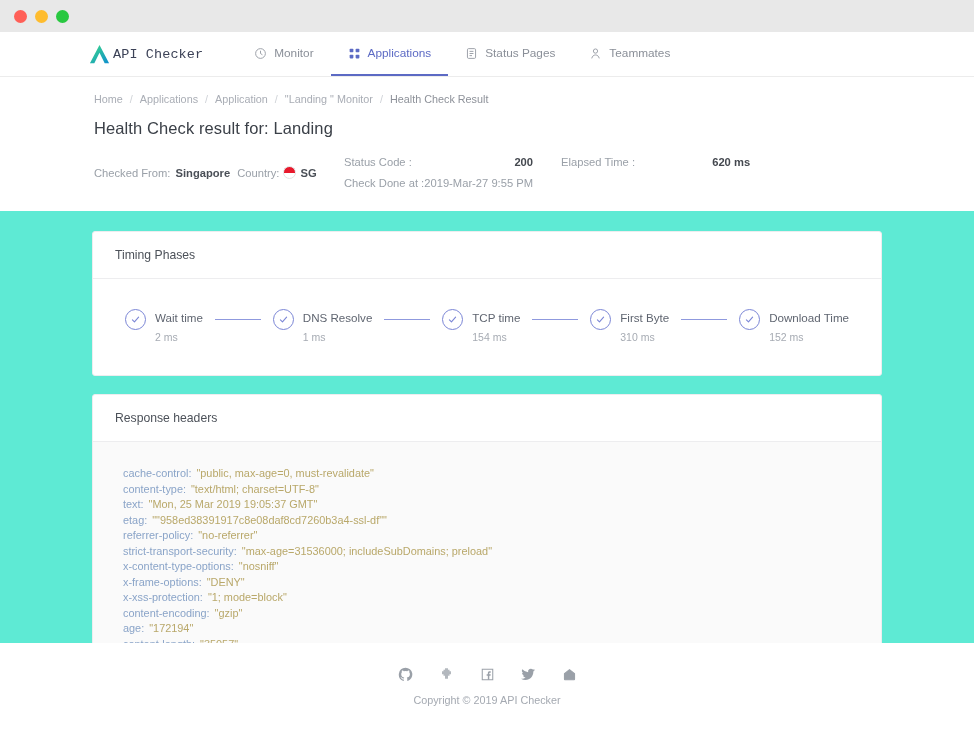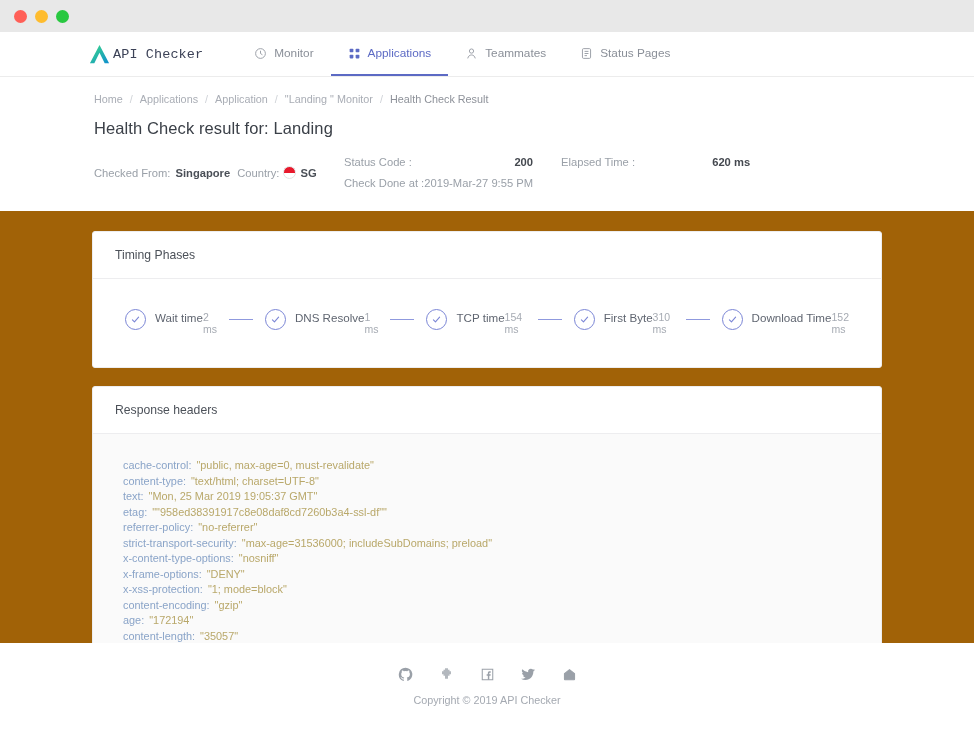--- a/index.html
+++ b/index.html
@@ -80,21 +80,21 @@
   .sum-grid { display: grid; grid-template-columns: 1fr 1fr; column-gap: 28px; row-gap: 9px; }
   .flag {
     width: 13px; height: 13px; border-radius: 50%;
     margin: 0 4px 0 4px;
     background: linear-gradient(to bottom, #e8192c 0 50%, #ffffff 50% 100%);
     display: inline-block; vertical-align: middle;
     border: 0.5px solid #e3e3e3;
   }
 
   
-  .content { flex: 1 1 auto; background: #a16207; padding-top: 20px; overflow: hidden; }
+  .content { flex: 1 1 auto; background: #5eead4; padding-top: 20px; overflow: hidden; }
   .card {
     background: #ffffff;
     border: 1px solid #ededef;
     border-radius: 3px;
     margin-bottom: 18px;
   }
   .card-head {
     padding: 16px 22px;
     font-size: 12.2px; color: #4c5159;
     border-bottom: 1px solid #ededef;
@@ -103,21 +103,21 @@
 
   
   .timeline { display: flex; align-items: flex-start; padding: 8px 10px 10px 10px; }
   .phase { display: flex; align-items: flex-start; gap: 9px; }
   .phase .circle {
     width: 21px; height: 21px; border-radius: 50%;
     border: 1px solid #7b86d6; flex: 0 0 21px;
     display: flex; align-items: center; justify-content: center;
   }
   .phase .circle svg { width: 11px; height: 11px; display: block; }
-  .phase-text { display: flex; flex-direction: row; gap: 0; padding-top: 2px; }
+  .phase-text { display: flex; flex-direction: column; gap: 7px; padding-top: 2px; }
   .phase-name { font-size: 11.6px; color: #5f6570; white-space: nowrap; }
   .phase-ms { font-size: 10.5px; color: #a6abb3; }
   .connector { flex: 1 1 auto; height: 1px; background: #8f99de; margin: 10px 12px 0 12px; min-width: 24px; }
 
   
   .headers-box { background: #fafafa; padding: 24px 30px; }
   .hline { font-size: 10.9px; line-height: 15.5px; white-space: nowrap; font-family: "Liberation Sans", sans-serif; }
   .hkey { color: #8aa4c8; }
   .hval { color: #b9a86a; margin-left: 5px; }
 
@@ -172,34 +172,34 @@
               <rect x="9.4" y="2" width="4.6" height="4.6" rx="1"></rect>
             <rect x="2" y="9.4" width="4.6" height="4.6" rx="1"></rect>
               <rect x="9.4" y="9.4" width="4.6" height="4.6" rx="1"></rect>
           </svg>
         </span>
         <span>Applications</span>
       </div>
       <div class="nav-item">
         <span>
           <svg class="ico" viewBox="0 0 16 16" fill="none" stroke="currentColor" stroke-width="1.2">
-            <circle cx="8" cy="5" r="2.6"></circle>
-              <path d="M3.4 14c.6-2.8 2.4-4.2 4.6-4.2s4 1.4 4.6 4.2"></path>
+            <rect x="3" y="2" width="10" height="12" rx="1.4"></rect>
+              <path d="M5.6 5.4h4.8M5.6 8h4.8M5.6 10.6h3"></path>
           </svg>
         </span>
-        <span>Teammates</span>
+        <span>Status Pages</span>
       </div>
       <div class="nav-item">
         <span>
           <svg class="ico" viewBox="0 0 16 16" fill="none" stroke="currentColor" stroke-width="1.2">
-            <rect x="3" y="2" width="10" height="12" rx="1.4"></rect>
-              <path d="M5.6 5.4h4.8M5.6 8h4.8M5.6 10.6h3"></path>
+            <circle cx="8" cy="5" r="2.6"></circle>
+              <path d="M3.4 14c.6-2.8 2.4-4.2 4.6-4.2s4 1.4 4.6 4.2"></path>
           </svg>
         </span>
-        <span>Status Pages</span>
+        <span>Teammates</span>
       </div>
     </div>
   </div>
 
   <div class="pagehead">
     <div class="inner">
       <div class="crumbs">
         <a>Home</a>
         <span class="sep">/</span>
         <a>Applications</a>

